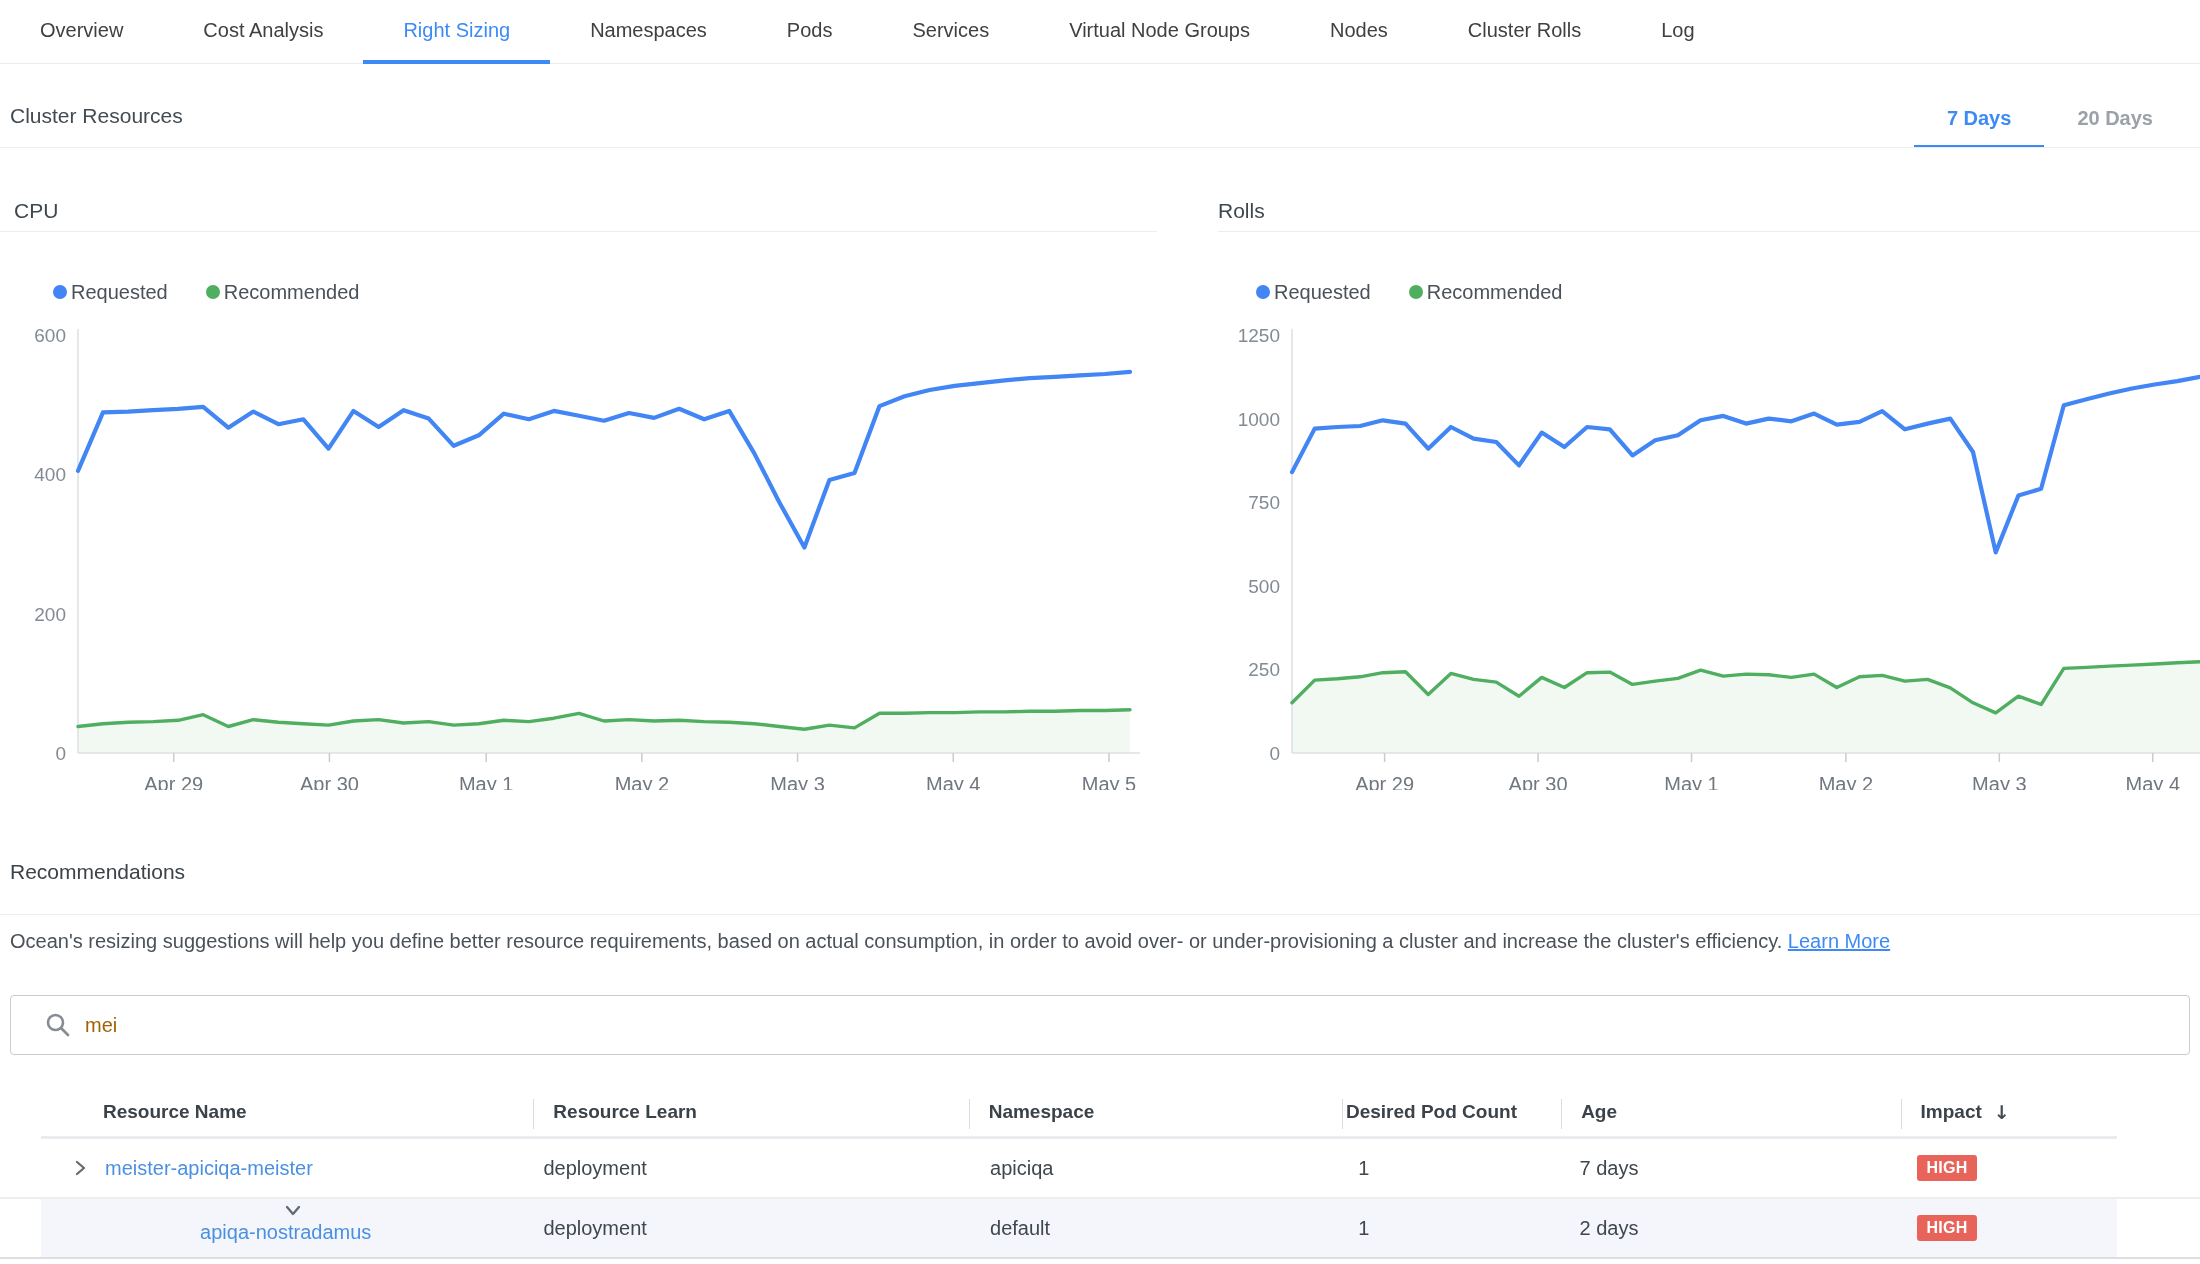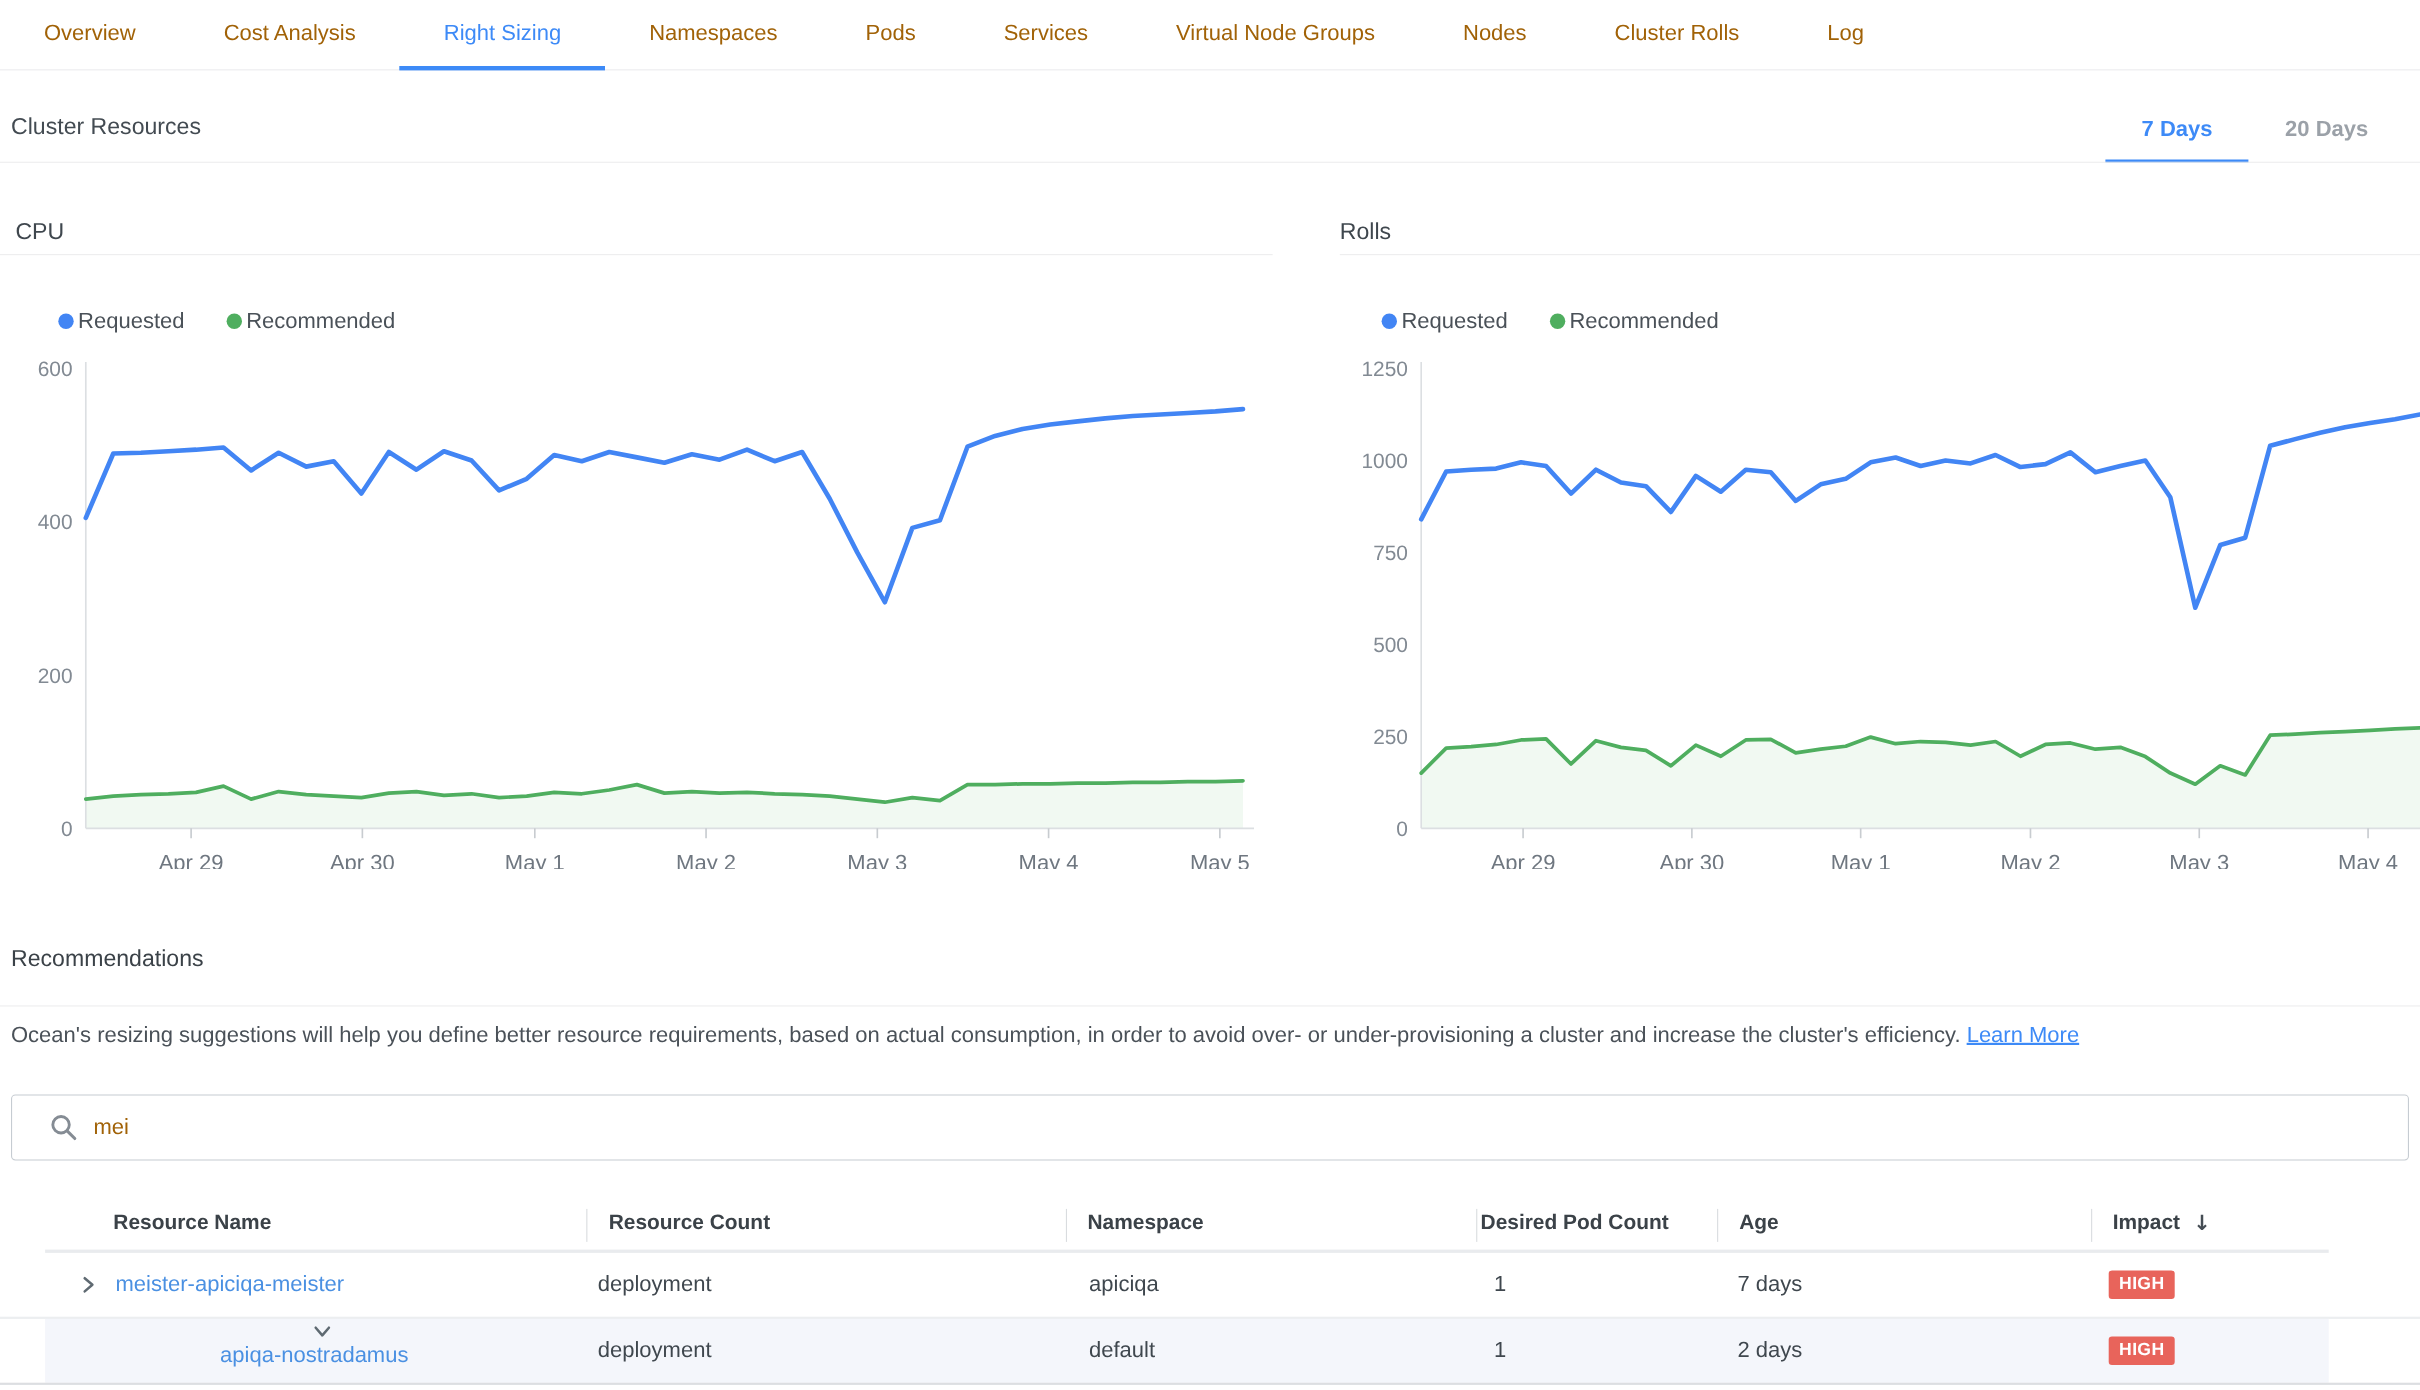--- a/index.html
+++ b/index.html
@@ -2,21 +2,21 @@
 <html style="--accent: #3d8af7; --high: #e8645b;"><head>
 <meta charset="utf-8">
 <style>
   html,body{margin:0;padding:0;background:#fff;}
   body{font-family:"Liberation Sans","DejaVu Sans",sans-serif;color:#3b4248;}
   #app{position:relative;width:2200px;height:1264px;background:#fff;overflow:hidden;}
 
   
   #tab-bar{position:absolute;left:0;top:0;width:2200px;height:64px;border-bottom:1px solid #ebecee;
            display:flex;align-items:stretch;padding-left:0;box-sizing:border-box;}
-  .tab{line-height:61px;height:64px;padding:0 40px;font-size:20px;color:#a16207;cursor:pointer;box-sizing:border-box;white-space:nowrap;}
+  .tab{line-height:61px;height:64px;padding:0 40px;font-size:20px;color:#404040;cursor:pointer;box-sizing:border-box;white-space:nowrap;}
   .tab.active{color:var(--accent);border-bottom:4px solid var(--accent);}
 
   
   #section-title{position:absolute;left:10px;top:104px;font-size:21px;color:#434b52;}
   #period-toggle{position:absolute;right:14px;top:96px;height:52px;display:flex;}
   .period-option{height:52px;line-height:44px;padding:0 33px;font-size:20px;font-weight:bold;color:#9ba1a8;cursor:pointer;box-sizing:border-box;}
   .period-option.active{color:var(--accent);border-bottom:3px solid var(--accent);}
   .hdiv{position:absolute;height:1px;background:#ededee;}
   #div-top{left:0;top:147px;width:2200px;}
   #div-cpu-title{left:0;top:231px;width:1157px;}
@@ -181,21 +181,21 @@
     </svg>
   </div>
 
   <div id="table">
     <div id="table-head" class="trow">
         <div class="th" style="width: 520px; padding-left: 62px;">
           <span>Resource Name</span>
         </div>
         <div class="th" style="width: 462px; padding-left: 20px;">
           <span class="vline"></span>
-          <span>Resource Count</span>
+          <span>Resource Learn</span>
         </div>
         <div class="th" style="width: 396px; padding-left: 20px;">
           <span class="vline"></span>
           <span>Namespace</span>
         </div>
         <div class="th" style="width: 233px; padding-left: 4px; text-align: right;">
           <span class="vline"></span>
           <span>Desired Pod Count</span>
         </div>
         <div class="th" style="width: 360px; padding-left: 20px;">

